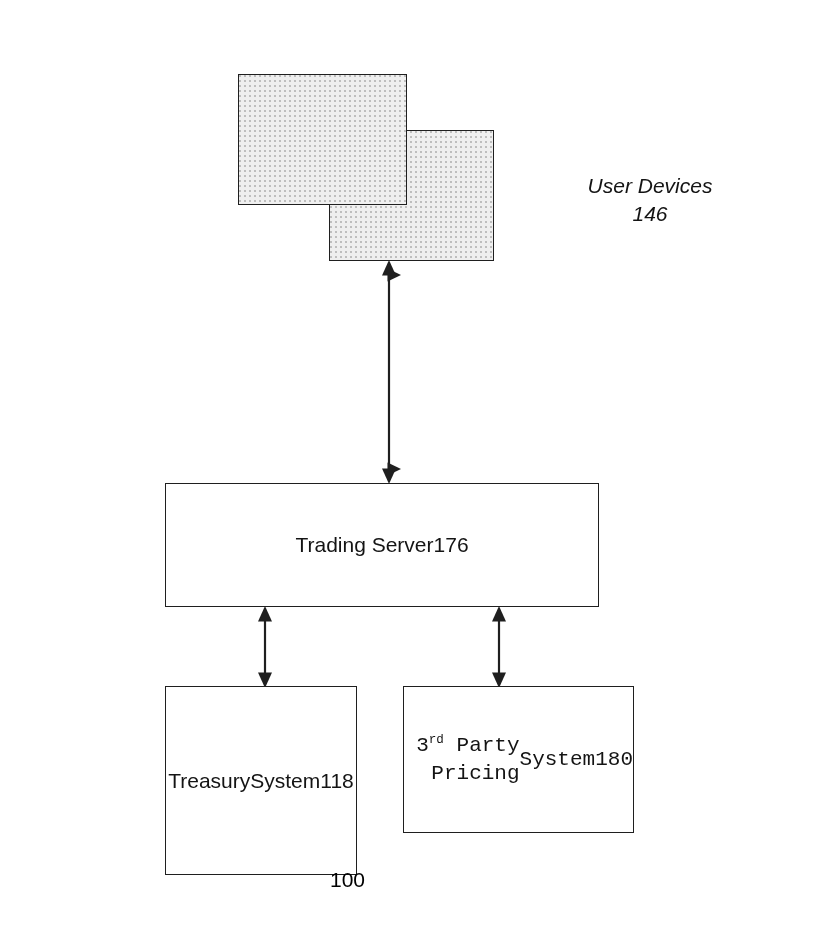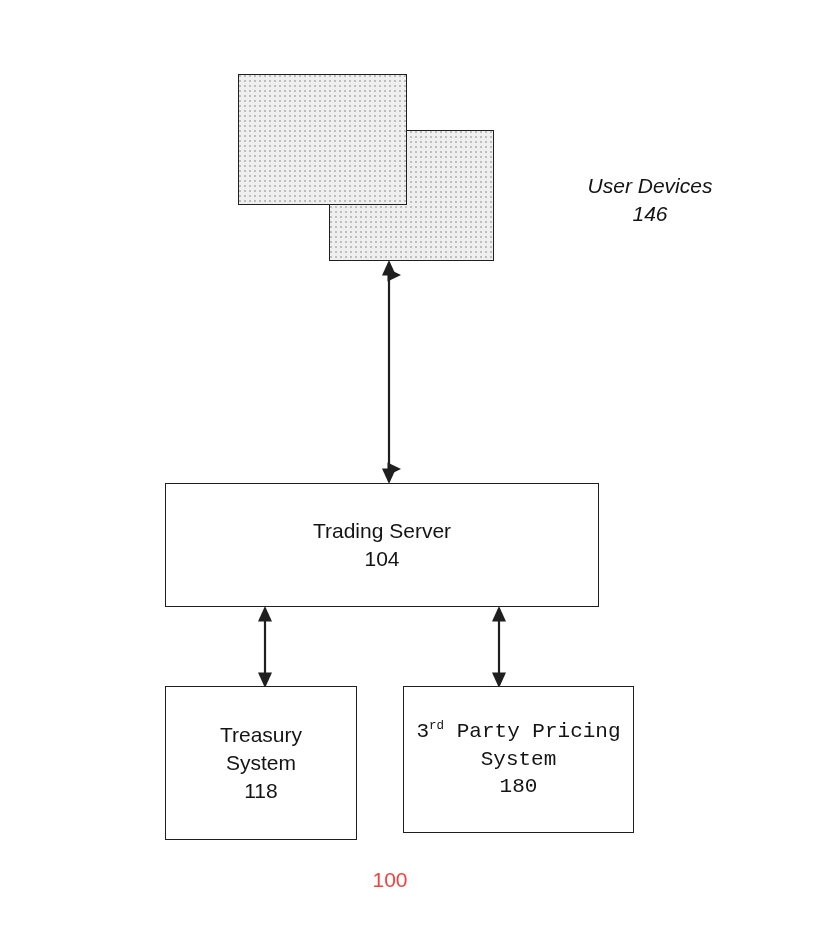--- a/index.html
+++ b/index.html
@@ -20,24 +20,24 @@
     overflow: hidden;
   }
 
   
   .node {
     position: absolute;
     box-sizing: border-box;
     border: 1.5px solid #1f1f1f;
     background: #ffffff;
     display: flex;
-    flex-direction: column;
+    flex-direction: row;
     align-items: center;
     justify-content: center;
-    text-align: left;
+    text-align: right;
     line-height: 1.32;
     font-size: 21px;
     color: #141414;
   }
   .node .num {
     display: block;
   }
 
   
   .device {
@@ -56,23 +56,23 @@
   .free-label {
     position: absolute;
     text-align: center;
     font-size: 21px;
     line-height: 1.32;
     color: #141414;
     white-space: nowrap;
   }
   .fig-num {
     position: absolute;
-    text-align: center;
+    text-align: left;
     font-size: 21px;
-    color: #ef4444;
+    color: #000000;
   }
 
   
   .connector {
     position: absolute;
     z-index: 0;
   }
   .connector svg { display: block; overflow: visible; }
 
   sup.ord {
@@ -106,40 +106,40 @@
         </marker>
       </defs>
       <line x1="21" y1="16" x2="21" y2="210" stroke="#1f1f1f" stroke-width="2.2" marker-start="url(#arrUp)" marker-end="url(#arrDn)" stroke-dasharray="0"></line>
       <path d="M21,1 L28,16.5 L14,16.5 Z" fill="#1f1f1f"></path>
       <path d="M21,225 L28,209.5 L14,209.5 Z" fill="#1f1f1f"></path>
     </svg>
   </div>
 
   <div class="node" style="left:165px; top:483px; width:434px; height:124px;">
     <span>Trading Server</span>
-    <span class="num">104</span>
+    <span class="num">176</span>
   </div>
 
   <div class="connector" style="left:244px; top:605px; width:42px; height:84px;">
     <svg width="42" height="84" viewBox="0 0 42 84" aria-hidden="true">
       <line x1="21" y1="16" x2="21" y2="68" stroke="#1f1f1f" stroke-width="2.2"></line>
       <path d="M21,1 L28,16.5 L14,16.5 Z" fill="#1f1f1f"></path>
       <path d="M21,83 L28,67.5 L14,67.5 Z" fill="#1f1f1f"></path>
     </svg>
   </div>
 
   <div class="connector" style="left:478px; top:605px; width:42px; height:84px;">
     <svg width="42" height="84" viewBox="0 0 42 84" aria-hidden="true">
       <line x1="21" y1="16" x2="21" y2="68" stroke="#1f1f1f" stroke-width="2.2"></line>
       <path d="M21,1 L28,16.5 L14,16.5 Z" fill="#1f1f1f"></path>
       <path d="M21,83 L28,67.5 L14,67.5 Z" fill="#1f1f1f"></path>
     </svg>
   </div>
 
-  <div class="node" style="left:165px; top:686px; width:192px; height:154px;">
+  <div class="node" style="left:165px; top:686px; width:192px; height:189px;">
     <span>Treasury</span>
     <span>System</span>
     <span class="num">118</span>
   </div>
 
   <div class="node" style="left:403px; top:686px; width:231px; height:147px;font-family:Liberation Mono, monospace;">
     <span><span>3</span><sup class="ord">rd</sup><span> Party Pricing</span></span>
     <span>System</span>
     <span class="num">180</span>
   </div>

